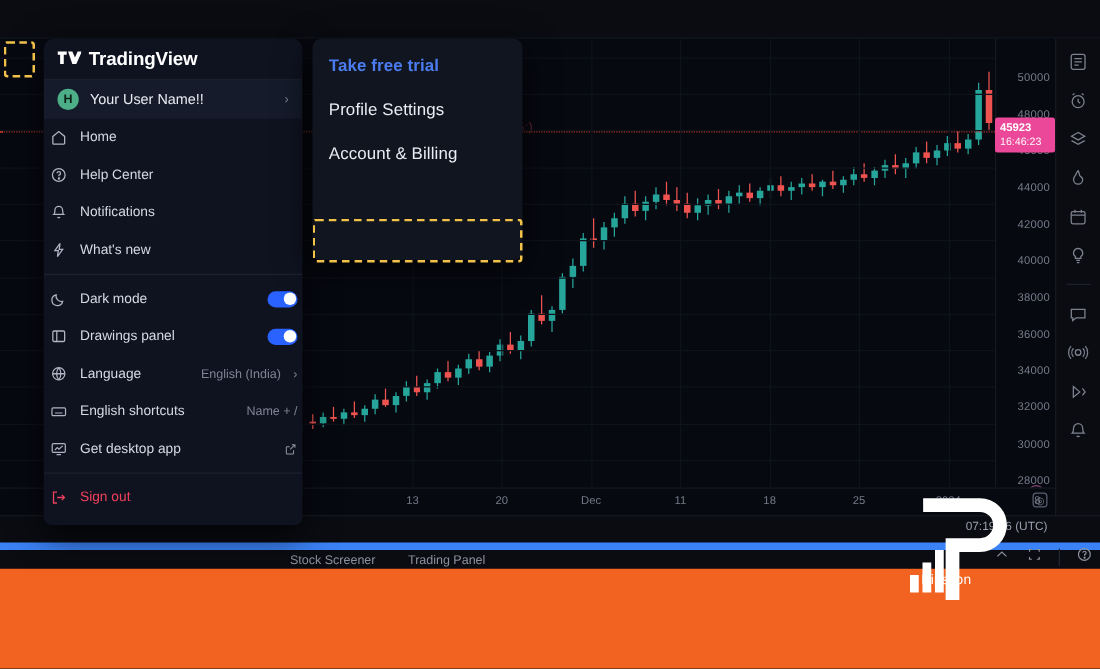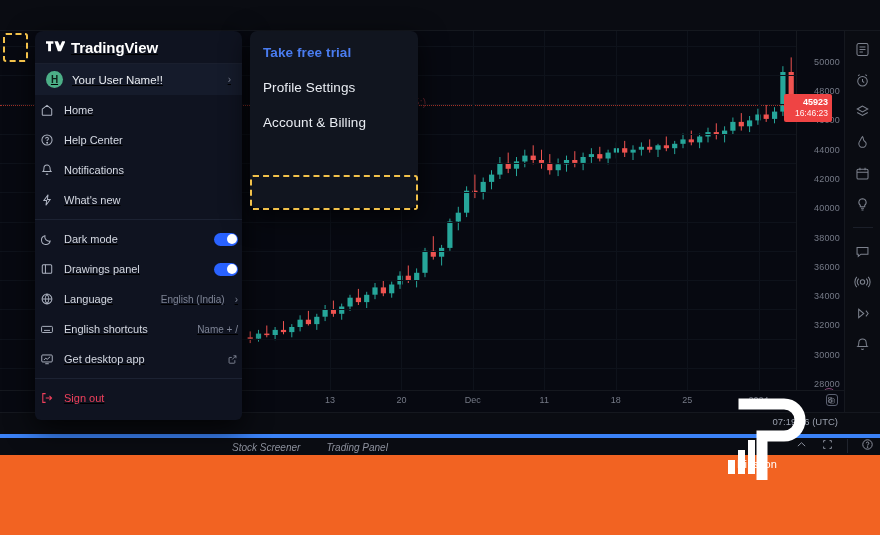--- a/index.html
+++ b/index.html
@@ -39,52 +39,52 @@
   .grid-h { position:absolute; left:0; right:0; height:1px; background:#0e121b; }
   .grid-v { position:absolute; top:0; bottom:0; width:1px; background:#0e121b; }
   .price-line { position:absolute; left:0; right:0; height:0; border-top:1px dotted #c0392b; opacity:.85; }
   .legend { position:absolute; left:408px; top:66px; font-size:10px; color:#6b2631; letter-spacing:.3px; white-space:nowrap; }
   .candles { position:absolute; left:0; top:0; width:100%; height:100%; }
 
   
   .price-axis { position:absolute; right:36px; top:31px; width:48px; bottom:43px; background:#070911; border-left:1px solid #15181f; }
   .p-tick { position:absolute; right:4px; font-size:9px; color:#757a87; letter-spacing:.2px;margin-top:16px; }
   .price-tag {
-    position:absolute; right:12px; width:48px; background:#ef4444; color:#fff;
-    font-size:9px; line-height:11px; padding:3px 4px; border-radius:2px; font-weight:600;text-align:right;
+    position:absolute; right:0px; width:48px; background:#ec4899; color:#fff;
+    font-size:9px; line-height:11px; padding:3px 4px; border-radius:2px; font-weight:600;
   }
   .price-tag .t2 { font-weight:400; font-size:8.5px; opacity:.95; }
   .axis-badge { position:absolute; right:8px; width:14px;height:14px;border-radius:50%;border:1px solid #8a4a7a;color:#b066a0;font-size:8px;display:flex;align-items:center;justify-content:center; }
 
   
   .time-axis { position:absolute; left:0; right:36px; bottom:43px; height:22px; background:#070911; border-top:1px solid #15181f; }
   .t-tick { position:absolute; top:4px; font-size:9px; color:#757a87; transform:translateX(-50%); }
   .t-badge { position:absolute; top:3px; right:6px; width:12px;height:12px;border:1px solid #5b6070;border-radius:3px;color:#7d828f;font-size:8px;display:flex;align-items:center;justify-content:center; }
 
   
   .rail { position:absolute; right:0; top:31px; width:36px; bottom:0; background:#0a0c12; border-left:1px solid #15181f;
           display:flex; flex-direction:column; align-items:center; padding-top:8px; gap:11px; }
   .rail-ico { width:20px; height:20px; color:#9aa0ad; opacity:.8; display:flex; align-items:center; justify-content:center; }
   .rail-ico svg { width:17px; height:17px; }
   .rail-sep { width:20px; height:1px; background:#1b1f29; margin:2px 0; }
 
   
   .statusbar { position:absolute; left:0; right:0; bottom:0; height:43px; background:#0a0c12; border-top:1px solid #15181f; }
   .sb-clock { position:absolute; right:42px; top:3px; font-size:9.5px; color:#9aa0ad; }
-  .sb-row2 { position:absolute; left:0; right:0; top:21px; height:22px; display:flex; align-items:center; gap:26px; padding-left:232px; border-top:4px solid #3b82f6;font-style:italic; }
+  .sb-row2 { position:absolute; left:0; right:0; top:21px; height:22px; display:flex; align-items:center; gap:26px; padding-left:232px; border-top:6px solid #3b82f6; }
   .sb-link { font-size:10px; color:#8d919d; }
   .sb-right { position:absolute; right:6px; top:24px; display:flex; align-items:center; gap:13px; color:#8d919d; }
   .sb-right svg { width:13px; height:13px; }
   .sb-vdiv { width:1px; height:14px; background:#20242d; }
 
   
   .menu {
     position:absolute; left:35px; top:31px; width:207px; height:389px;
     background:#0f1320; border-radius:8px 8px 6px 6px;
-    box-shadow:0 8px 28px rgba(0,0,0,.75); overflow:hidden;text-decoration:underline;
+    box-shadow:0 8px 28px rgba(0,0,0,.75); overflow:hidden;
   }
   .menu-head { height:33px; display:flex; align-items:center; padding-left:11px; border-bottom:1px solid #1a1f2e; }
   .logo { display:flex; align-items:center; gap:6px; }
   .logo svg { width:19px; height:14px; }
   .logo-txt { color:#fff; font-size:15px; font-weight:700; letter-spacing:-.1px; }
 
   .acct-row { height:31px; display:flex; align-items:center; gap:9px; padding:0 11px; background:#151b2b; }
   .ava { width:17px;height:17px;border-radius:50%;background:#4caf87;color:#0c2018;font-size:10px;font-weight:700;display:flex;align-items:center;justify-content:center; }
   .acct-name { color:#e8ebf0; font-size:11.5px; flex:1; }
   .arr { color:#7b8192; font-size:10px; }

